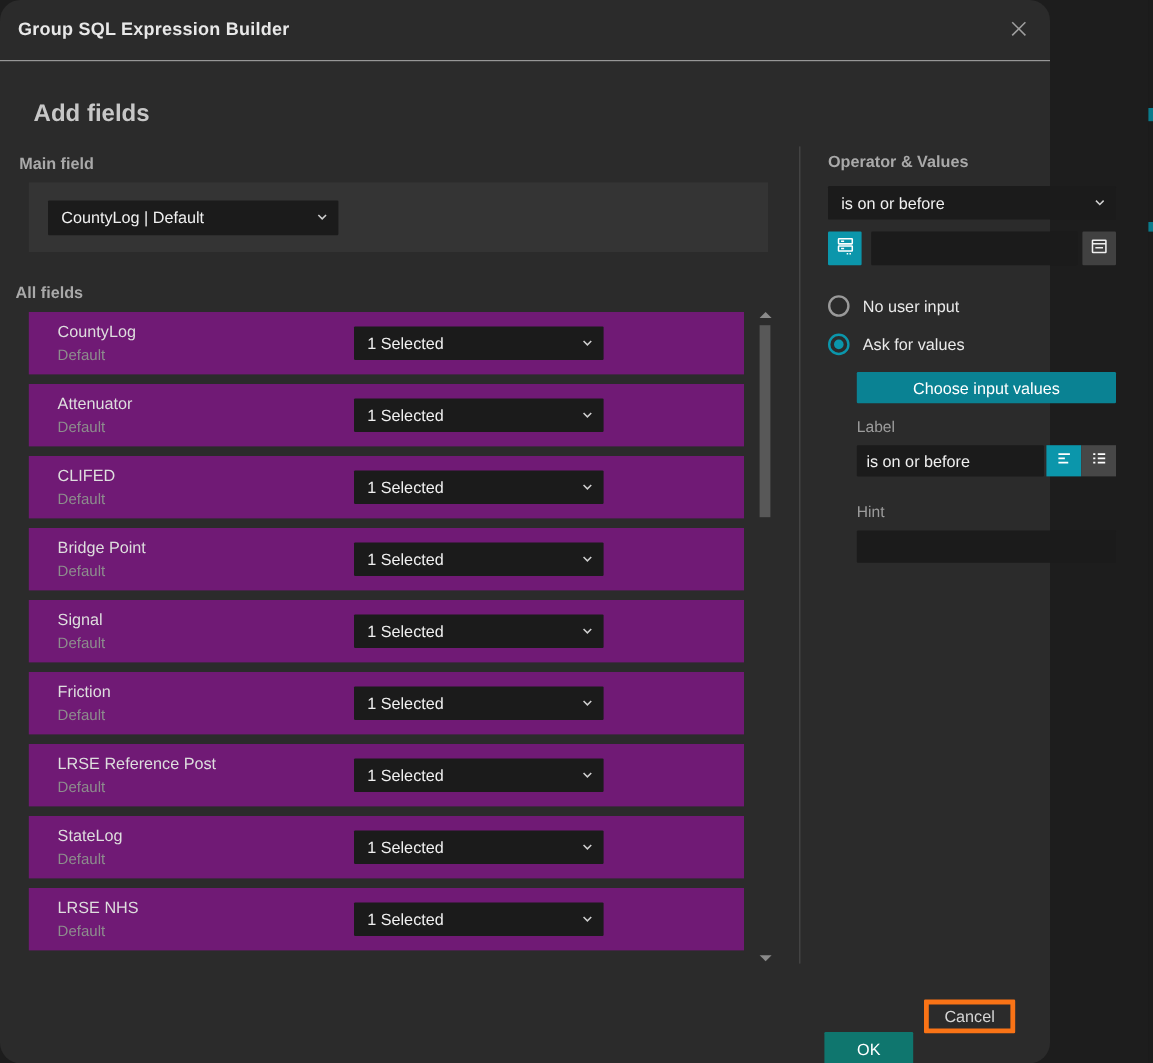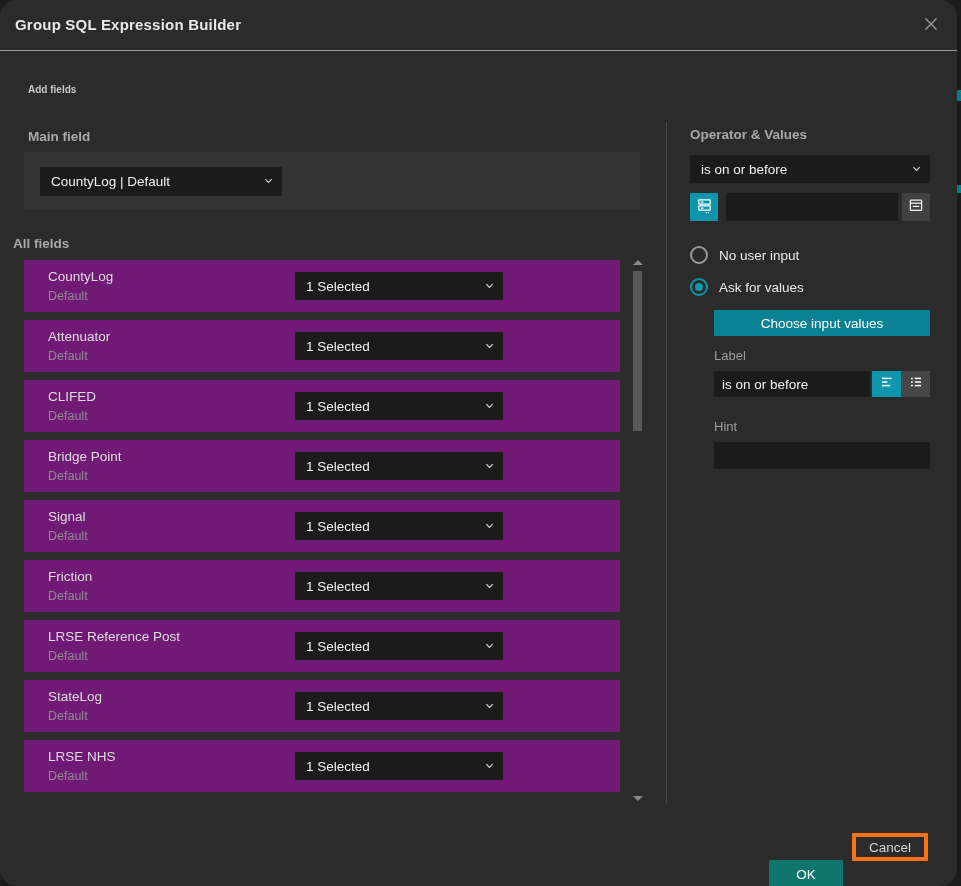--- a/index.html
+++ b/index.html
@@ -1,29 +1,29 @@
 <!DOCTYPE html>
 <html><head>
 <meta charset="utf-8">
 <style>
   html,body{margin:0;padding:0;background:#1d1d1d;}
   body{width:961px;height:886px;position:relative;overflow:hidden;
        font-family:"Liberation Sans", sans-serif;-webkit-font-smoothing:antialiased;}
-  #dialog{position:absolute;left:0;top:0;width:957px;height:886px;background:#2b2b2b;border-radius:17px;}
+  #dialog{position:absolute;left:0;top:0;width:875px;height:886px;background:#2b2b2b;border-radius:17px;}
 
   
   .titlebar{position:absolute;left:0;top:0;width:100%;height:50px;}
   .title{position:absolute;left:15px;top:16px;font-size:15px;font-weight:bold;color:#e8e8e8;letter-spacing:.2px;}
   .close-btn{position:absolute;right:14px;top:14px;width:24px;height:24px;display:flex;align-items:center;justify-content:center;cursor:pointer;}
   .title-divider{position:absolute;left:0;top:50px;width:100%;height:1px;background:#979797;}
 
   
-  .h-addfields{position:absolute;left:28px;top:84px;font-size:10px;font-weight:bold;color:#c7c7c7;}
+  .h-addfields{position:absolute;left:28px;top:84px;font-size:20px;font-weight:bold;color:#c7c7c7;}
   .sec-label{font-size:13.5px;font-weight:bold;color:#a9a9a9;}
-  .lbl-main{position:absolute;left:28px;top:129px;}
+  .lbl-main{position:absolute;left:16px;top:129px;}
   .lbl-all{position:absolute;left:13px;top:236px;}
   .lbl-ops{position:absolute;left:690px;top:127px;}
 
   
   .dropdown{position:relative;background:#1b1b1b;height:29px;display:flex;align-items:center;
             padding:0 26px 0 11px;cursor:pointer;border-radius:1px;}
   .dd-text{font-size:13.5px;color:#f0f0f0;white-space:nowrap;overflow:hidden;}
   .chev{position:absolute;right:8px;top:50%;transform:translateY(-50%);color:#cfcfcf;display:flex;}
   .tinput{background:#1b1b1b;border:none;height:28px;color:#f0f0f0;font-size:13.5px;
           padding:0 8px;font-family:"Liberation Sans", sans-serif;border-radius:1px;outline:none;}

